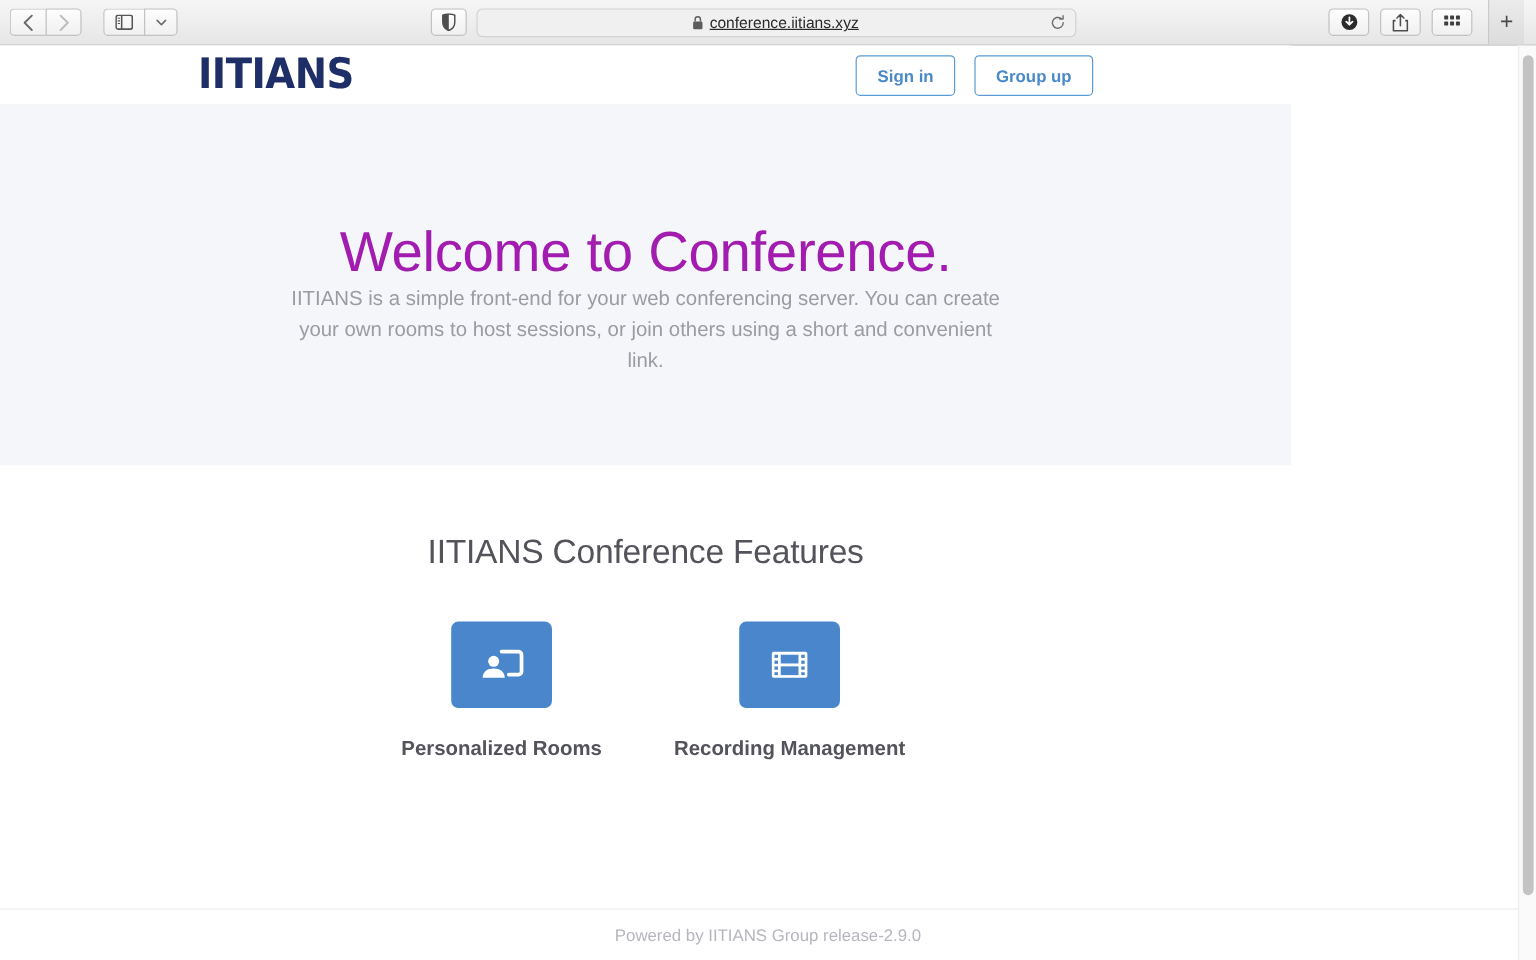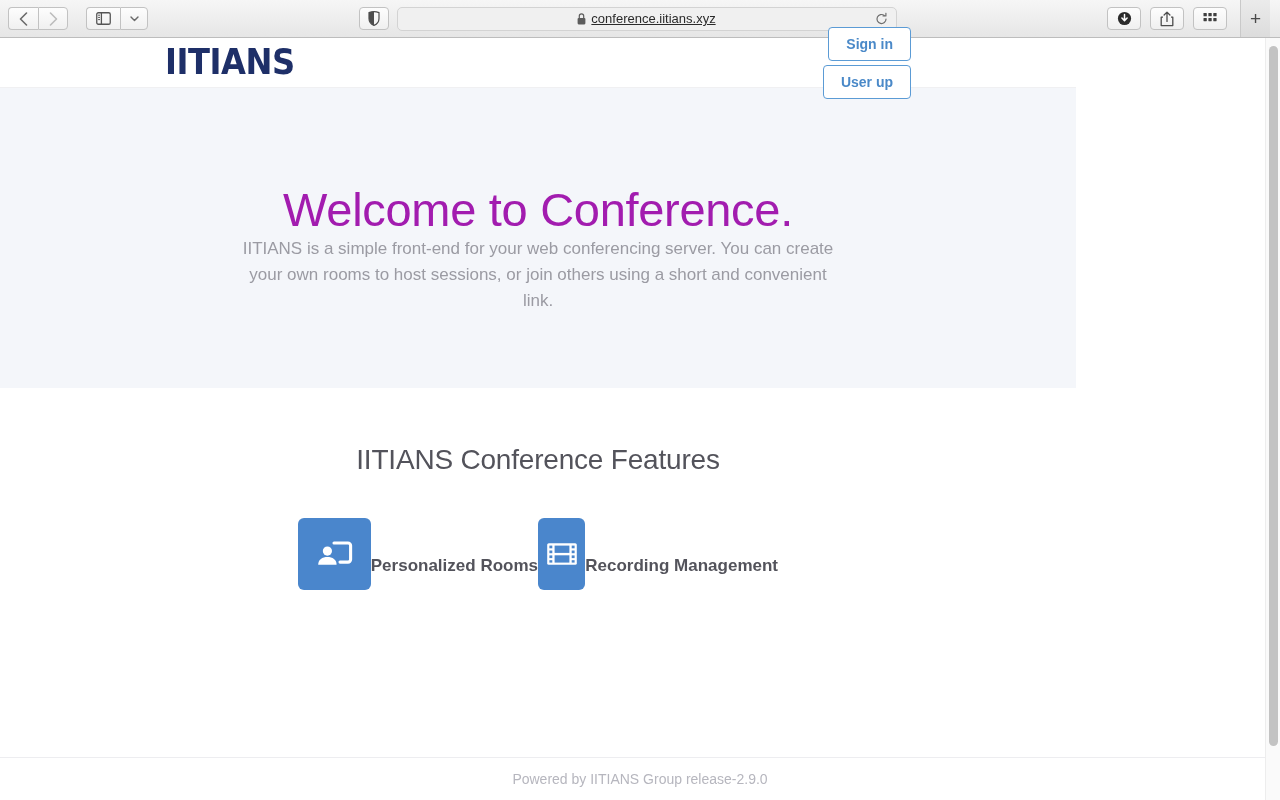--- a/index.html
+++ b/index.html
@@ -143,21 +143,21 @@
     font-size: 35px;
     font-weight: bold;
     letter-spacing: -0.5px;
     color: #1e2f68;
     line-height: 1;
     white-space: nowrap;
     transform: scaleX(0.92);
     transform-origin: left center;
   }
 
-  .auth-buttons { display: flex; gap: 4px; align-items: flex-end; flex-direction: column; }
+  .auth-buttons { display: flex; gap: 16px; align-items: flex-end; }
 
   .auth-btn {
     border: 1px solid #5b9bd5;
     color: #4a89c8;
     background: #ffffff;
     border-radius: 4px;
     font-size: 14px;
     font-weight: 600;
     padding: 9px 17px;
     line-height: 1;
@@ -209,21 +209,21 @@
   .feature-grid {
     margin-top: 42px;
     display: flex;
     justify-content: center;
     gap: 0;
   }
 
   .feature {
     width: 240px;
     display: flex;
-    flex-direction: row;
+    flex-direction: column;
     align-items: center;
   }
 
   .feature-icon {
     width: 84px;
     height: 72px;
     background: #4a86cc;
     border-radius: 6px;
     display: flex;
     align-items: center;
@@ -370,21 +370,21 @@
     <div class="newtab-btn">+</div>
   </div>
 </div>
 
 <div class="page">
 
   <div class="site-header">
     <div class="logo">IITIANS</div>
     <div class="auth-buttons">
       <button class="auth-btn">Sign in</button>
-      <button class="auth-btn">User up</button>
+      <button class="auth-btn">Group up</button>
     </div>
   </div>
 
   <div class="hero">
     <h1 class="hero-title">Welcome to Conference.</h1>
     <p class="hero-sub">IITIANS is a simple front-end for your web conferencing server. You can create your own rooms to host sessions, or join others using a short and convenient link.</p>
   </div>
 
   <div class="features">
     <h2 class="features-title">IITIANS Conference Features</h2>

